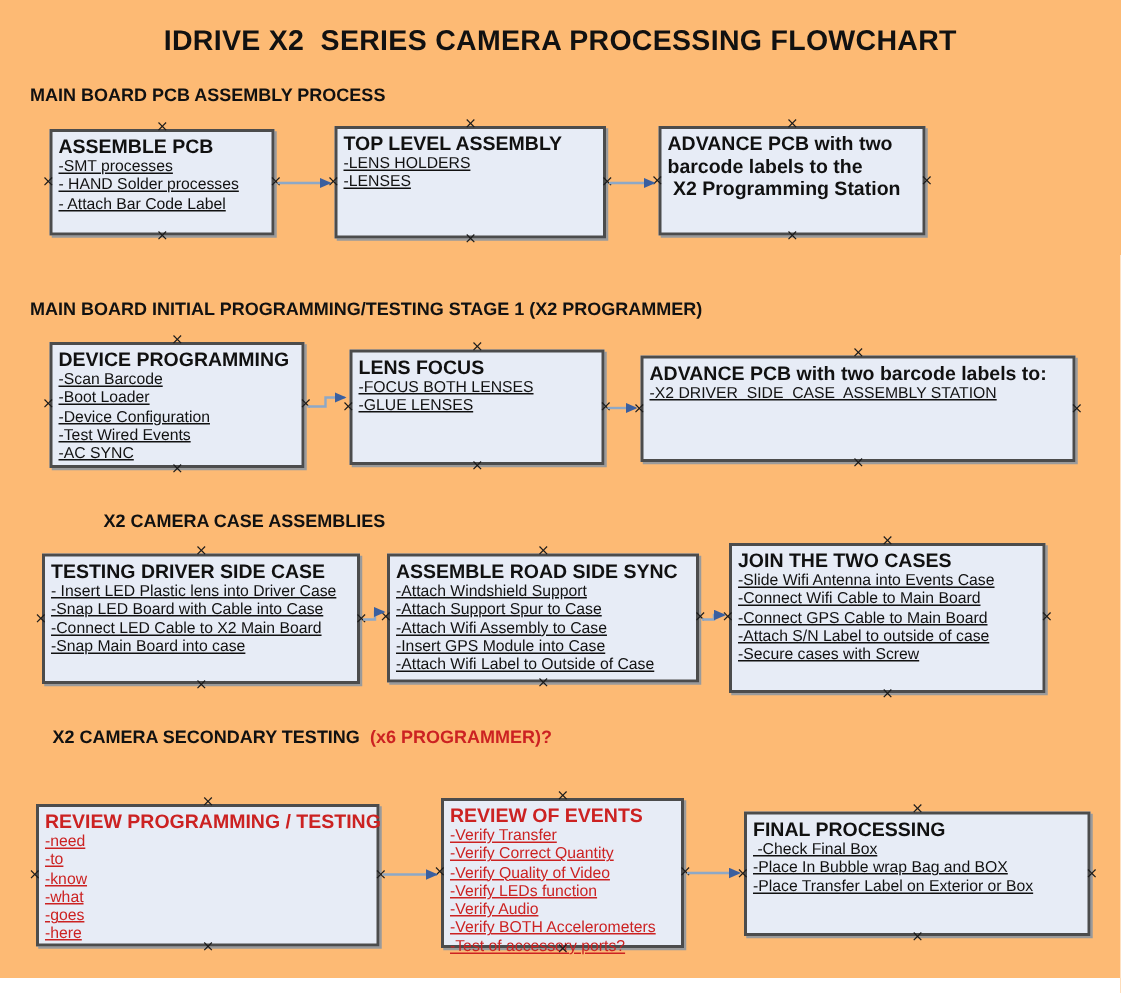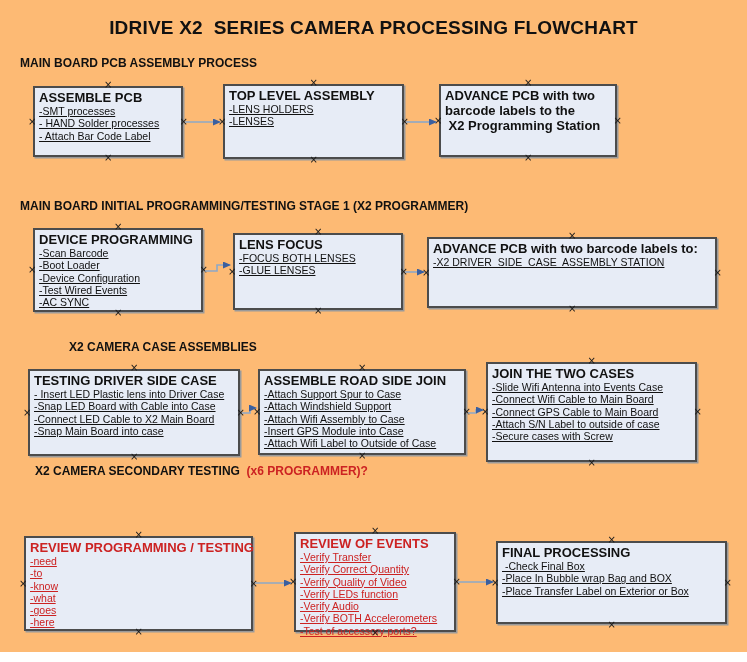--- a/index.html
+++ b/index.html
@@ -121,42 +121,42 @@
     <div class="ln">-Snap LED Board with Cable into Case</div>
     <div class="ln">-Connect LED Cable to X2 Main Board</div>
     <div class="ln">-Snap Main Board into case</div>
   </div>
 
   <div class="fbox" style="left:258px;top:369px;width:208px;height:86px;">
     <i class="hd t">×</i>
     <i class="hd b">×</i>
     <i class="hd l">×</i>
     <i class="hd r">×</i>
-    <div class="box-title">ASSEMBLE ROAD SIDE JOIN</div>
+    <div class="box-title">ASSEMBLE ROAD SIDE SYNC</div>
+    <div class="ln">-Attach Windshield Support</div>
     <div class="ln">-Attach Support Spur to Case</div>
-    <div class="ln">-Attach Windshield Support</div>
     <div class="ln">-Attach Wifi Assembly to Case</div>
     <div class="ln">-Insert GPS Module into Case</div>
     <div class="ln">-Attach Wifi Label to Outside of Case</div>
   </div>
 
   <div class="fbox" style="left:486px;top:362px;width:211px;height:100px;">
     <i class="hd t">×</i>
     <i class="hd b">×</i>
     <i class="hd l">×</i>
     <i class="hd r">×</i>
     <div class="box-title">JOIN THE TWO CASES</div>
     <div class="ln">-Slide Wifi Antenna into Events Case</div>
     <div class="ln">-Connect Wifi Cable to Main Board</div>
     <div class="ln">-Connect GPS Cable to Main Board</div>
     <div class="ln">-Attach S/N Label to outside of case</div>
     <div class="ln">-Secure cases with Screw</div>
   </div>
 
-  <h2 class="sec-heading" style="left:35px;top:464px;"><span>X2 CAMERA SECONDARY TESTING  </span><span class="red-part">(x6 PROGRAMMER)?</span></h2>
+  <h2 class="sec-heading" style="left:35px;top:484px;"><span>X2 CAMERA SECONDARY TESTING  </span><span class="red-part">(x6 PROGRAMMER)?</span></h2>
 
   <div class="fbox redbox" style="left:24px;top:536px;width:229px;height:95px;">
     <i class="hd t">×</i>
     <i class="hd b">×</i>
     <i class="hd l">×</i>
     <i class="hd r">×</i>
     <div class="box-title">REVIEW PROGRAMMING / TESTING</div>
     <div class="ln">-need</div>
     <div class="ln">-to</div>
     <div class="ln">-know</div>

